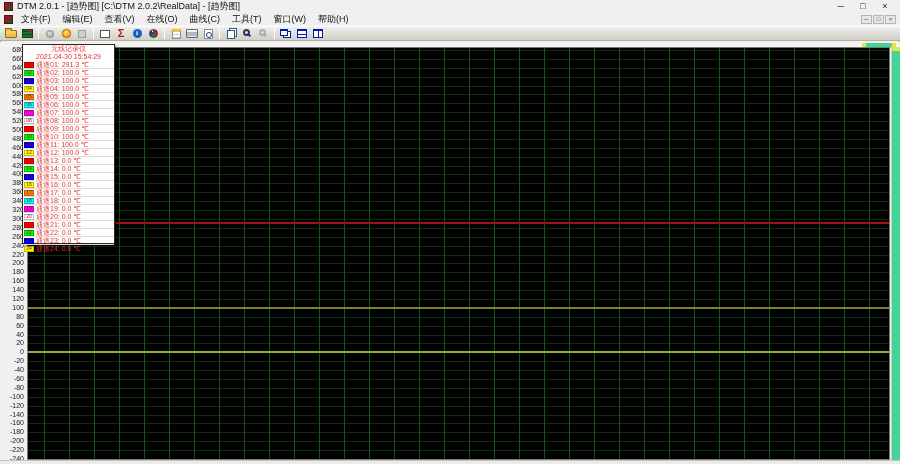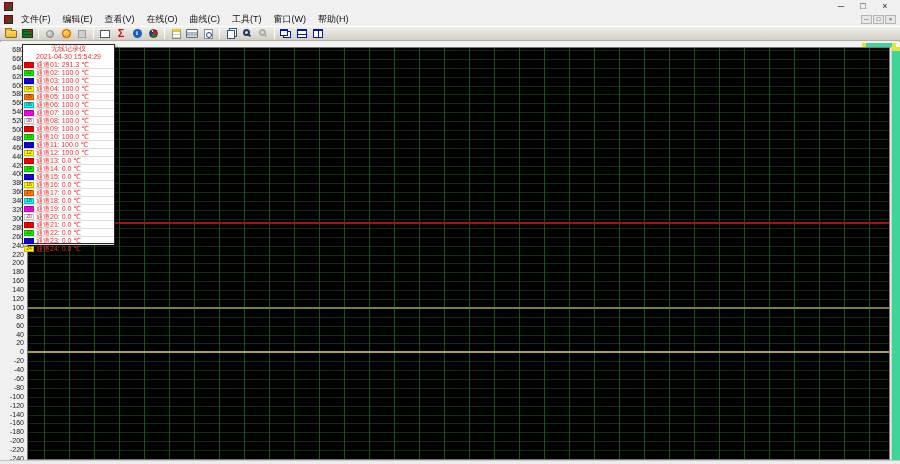--- a/index.html
+++ b/index.html
@@ -73,20 +73,21 @@
   .lsw{width:10px;height:6px;margin-right:2px;flex:none;display:flex;align-items:center;justify-content:center;font-size:5px;line-height:5px;color:rgba(130,10,10,.95);border:1px solid rgba(0,0,0,.25);}
   .ltext{color:#e63030;white-space:nowrap;}
 </style>
 </head>
 <body>
 
 <div class="window">
 
   <div class="titlebar">
     <span class="app-icon"></span>
+    <span class="title-text">DTM 2.0.1 - [趋势图] [C:\DTM 2.0.2\RealData] - [趋势图]</span>
     <span class="win-controls">
         <span class="win-btn">─</span>
         <span class="win-btn">□</span>
         <span class="win-btn">×</span>
       </span>
   </div>
 
   <div class="menubar">
     <span class="app-icon"></span>
     <span style="display:flex;">

